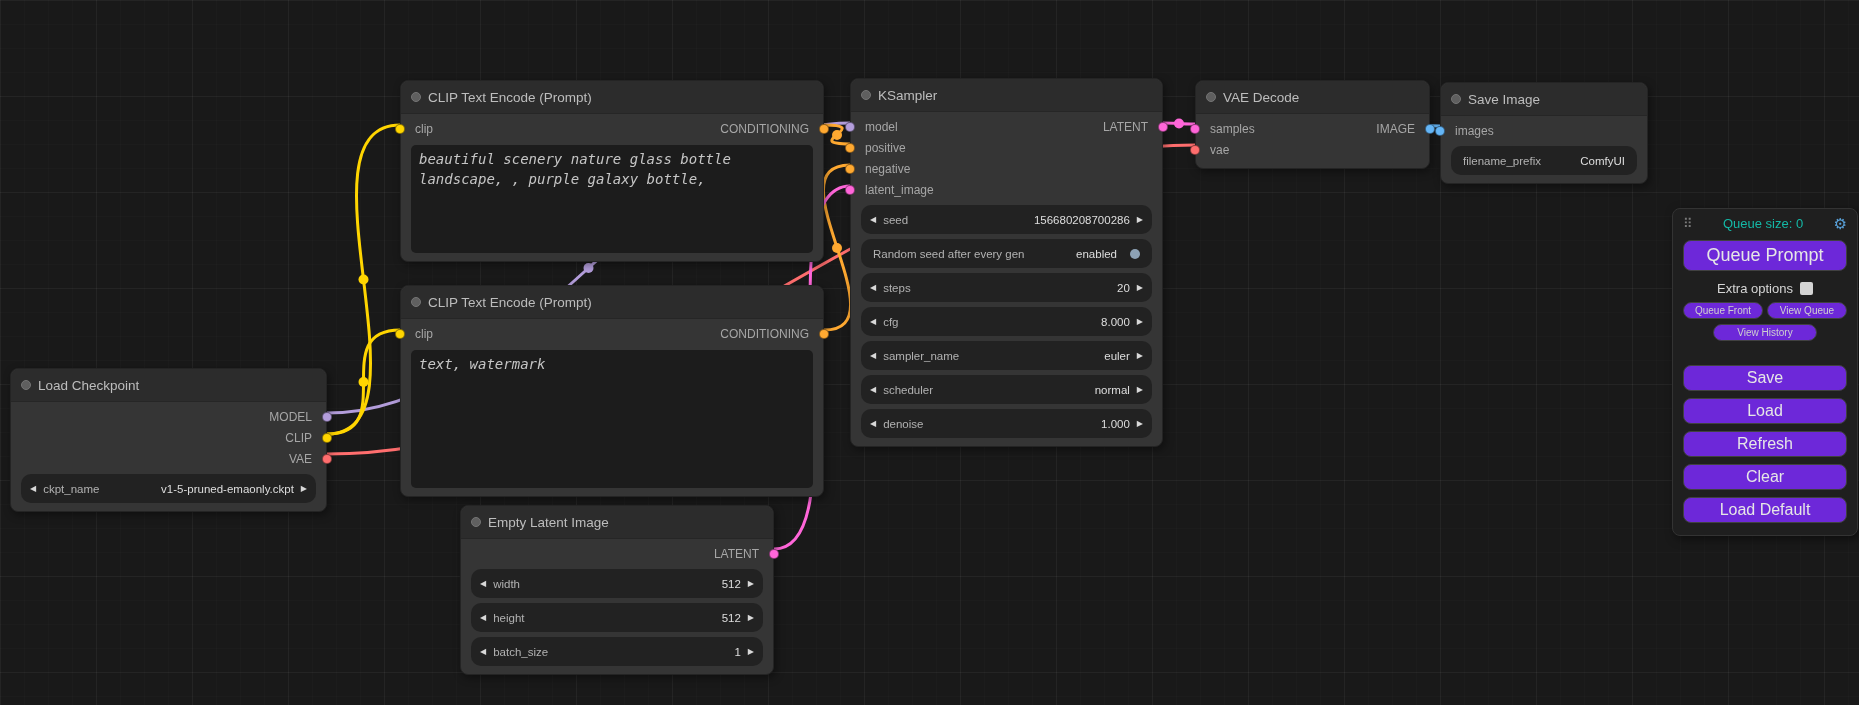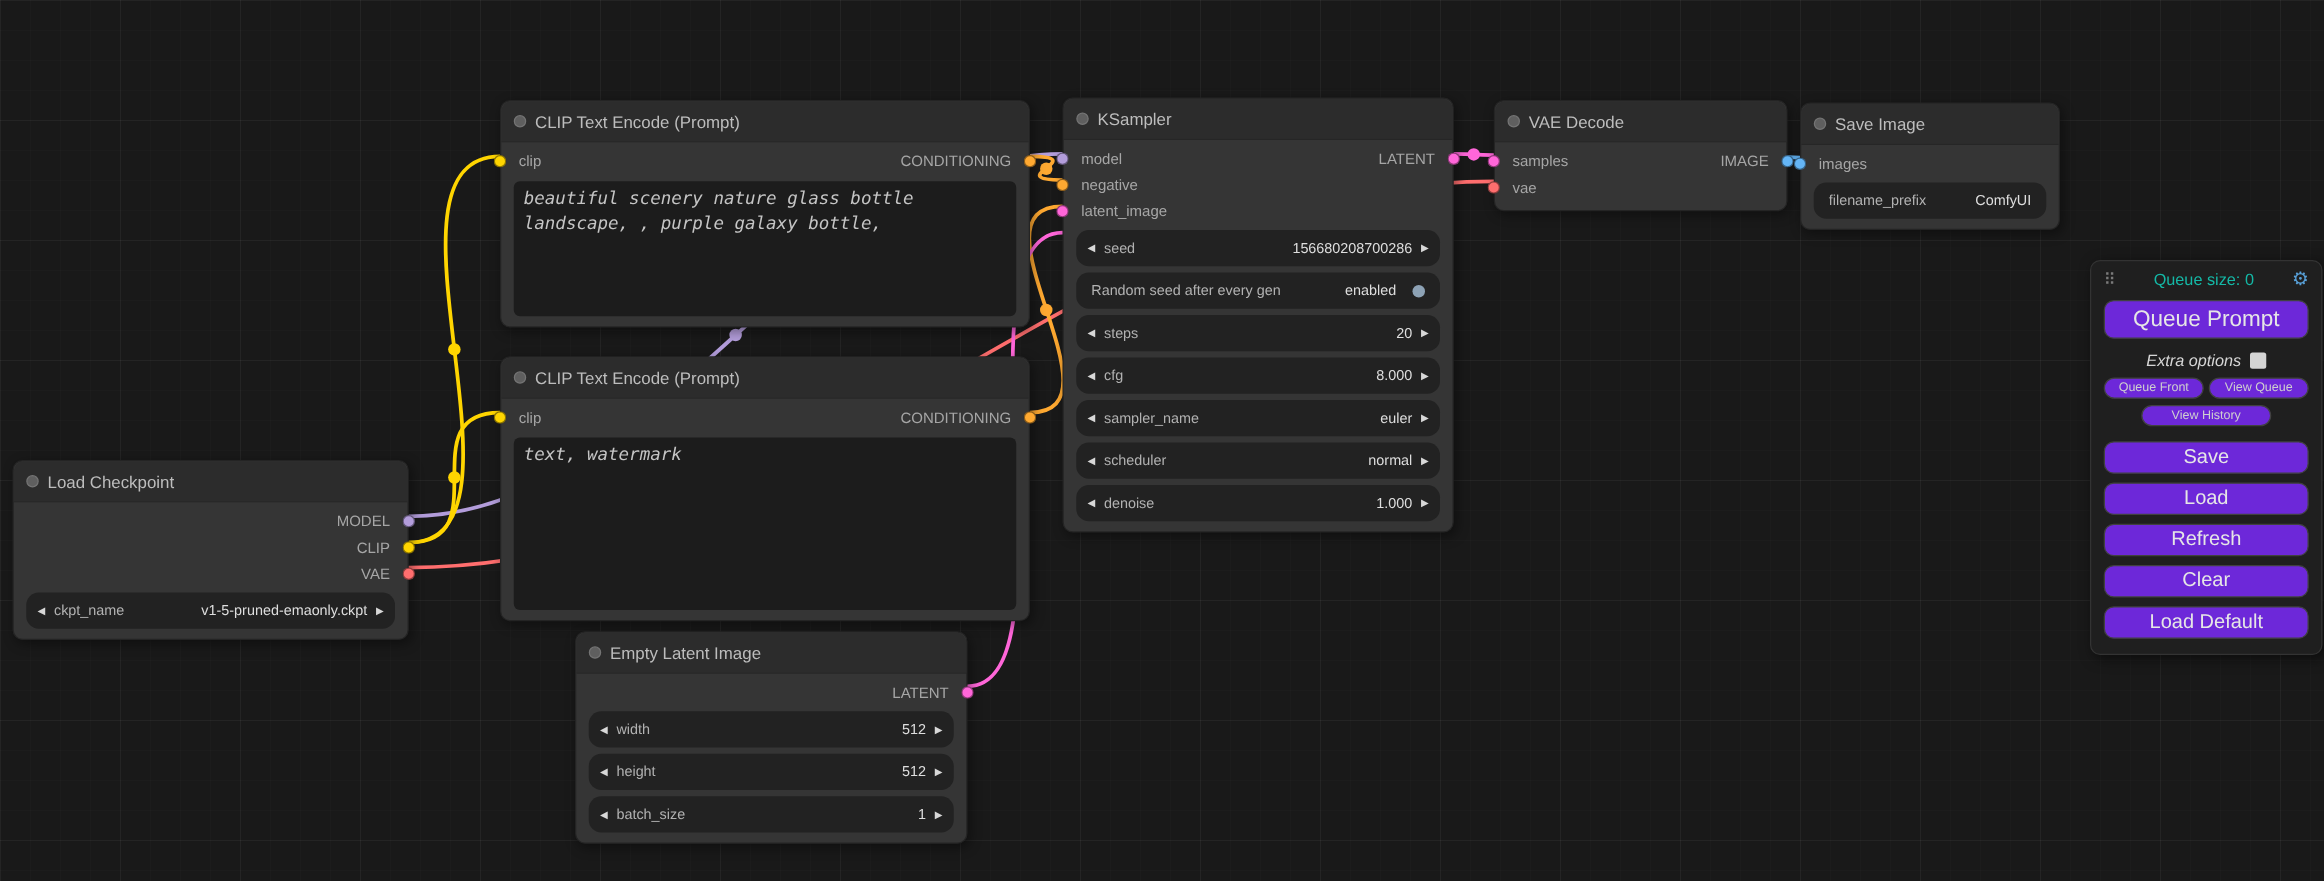--- a/index.html
+++ b/index.html
@@ -50,21 +50,21 @@
   .menu-header { display:flex; align-items:center; padding:7px 10px 0; }
   .drag-handle { color:#7a7a7a; font-size:13px; line-height:1; cursor:grab; }
   .queue-size { flex:1; text-align:center; font-size:13px; color:#14b8a6; }
   .gear { color:#58a0d8; font-size:15px; line-height:1; cursor:pointer; }
   .menu-btn { display:block; width:calc(100% - 20px); margin:7px 10px 0;
               background:#6d28d9; border:1px solid #414141; border-radius:8px;
               color:#e6e6e6; font-family:"Liberation Sans",sans-serif;
               font-size:16px; padding:3px 0; text-align:center; cursor:pointer; }
   .menu-btn.big { font-size:18px; padding:4px 0; margin-top:9px; }
   .extra-row { display:flex; align-items:center; justify-content:center; gap:7px;
-               margin-top:10px; font-size:13px; color:#d6d6d6;font-style:italic; }
+               margin-top:10px; font-size:13px; color:#d6d6d6; }
   .checkbox { width:13px; height:13px; background:#d4d4d4; border-radius:2px;
               display:inline-block; }
   .small-row { display:flex; gap:4px; margin:6px 10px 0;align-items:center; }
   .menu-btn.small { flex:1; width:auto; margin:0; font-size:10px; padding:2px 0;
                     border-radius:9px; color:#cfcfcf; }
   .menu-btn.history { display:block; width:104px; margin:5px auto 0; font-size:10px;
                       padding:2px 0; border-radius:9px; color:#cfcfcf; }
 </style>
 </head>
 <body>
@@ -198,20 +198,24 @@
     </div>
     <div class="nbody">
       <div class="port-row dual">
         <span class="pdot in" style="background: rgb(179, 157, 219);"></span>
         <span>model</span>
         <span>LATENT</span>
         <span class="pdot out" style="background: rgb(255, 102, 217);"></span>
       </div>
       <div class="port-row">
         <span class="pdot in" style="background: rgb(255, 169, 49);"></span>
+        <span>positive</span>
+      </div>
+      <div class="port-row">
+        <span class="pdot in" style="background: rgb(255, 169, 49);"></span>
         <span>negative</span>
       </div>
       <div class="port-row">
         <span class="pdot in" style="background: rgb(255, 102, 217);"></span>
         <span>latent_image</span>
       </div>
 
       <div class="widget">
         <span class="arrow">◀</span>
         <span>seed</span>
@@ -301,20 +305,20 @@
     <button class="menu-btn big">Queue Prompt</button>
     <div class="extra-row">
       <span>Extra options</span>
       <span class="checkbox"></span>
     </div>
     <div class="small-row">
       <button class="menu-btn small">Queue Front</button>
       <button class="menu-btn small">View Queue</button>
     </div>
     <button class="menu-btn history">View History</button>
-    <button class="menu-btn" style="margin-top:12px;">Save</button>
+    <button class="menu-btn" style="margin-top:24px;">Save</button>
     <button class="menu-btn">Load</button>
     <button class="menu-btn">Refresh</button>
     <button class="menu-btn">Clear</button>
     <button class="menu-btn">Load Default</button>
   </div>
 
 </div>
 
 </body></html>

